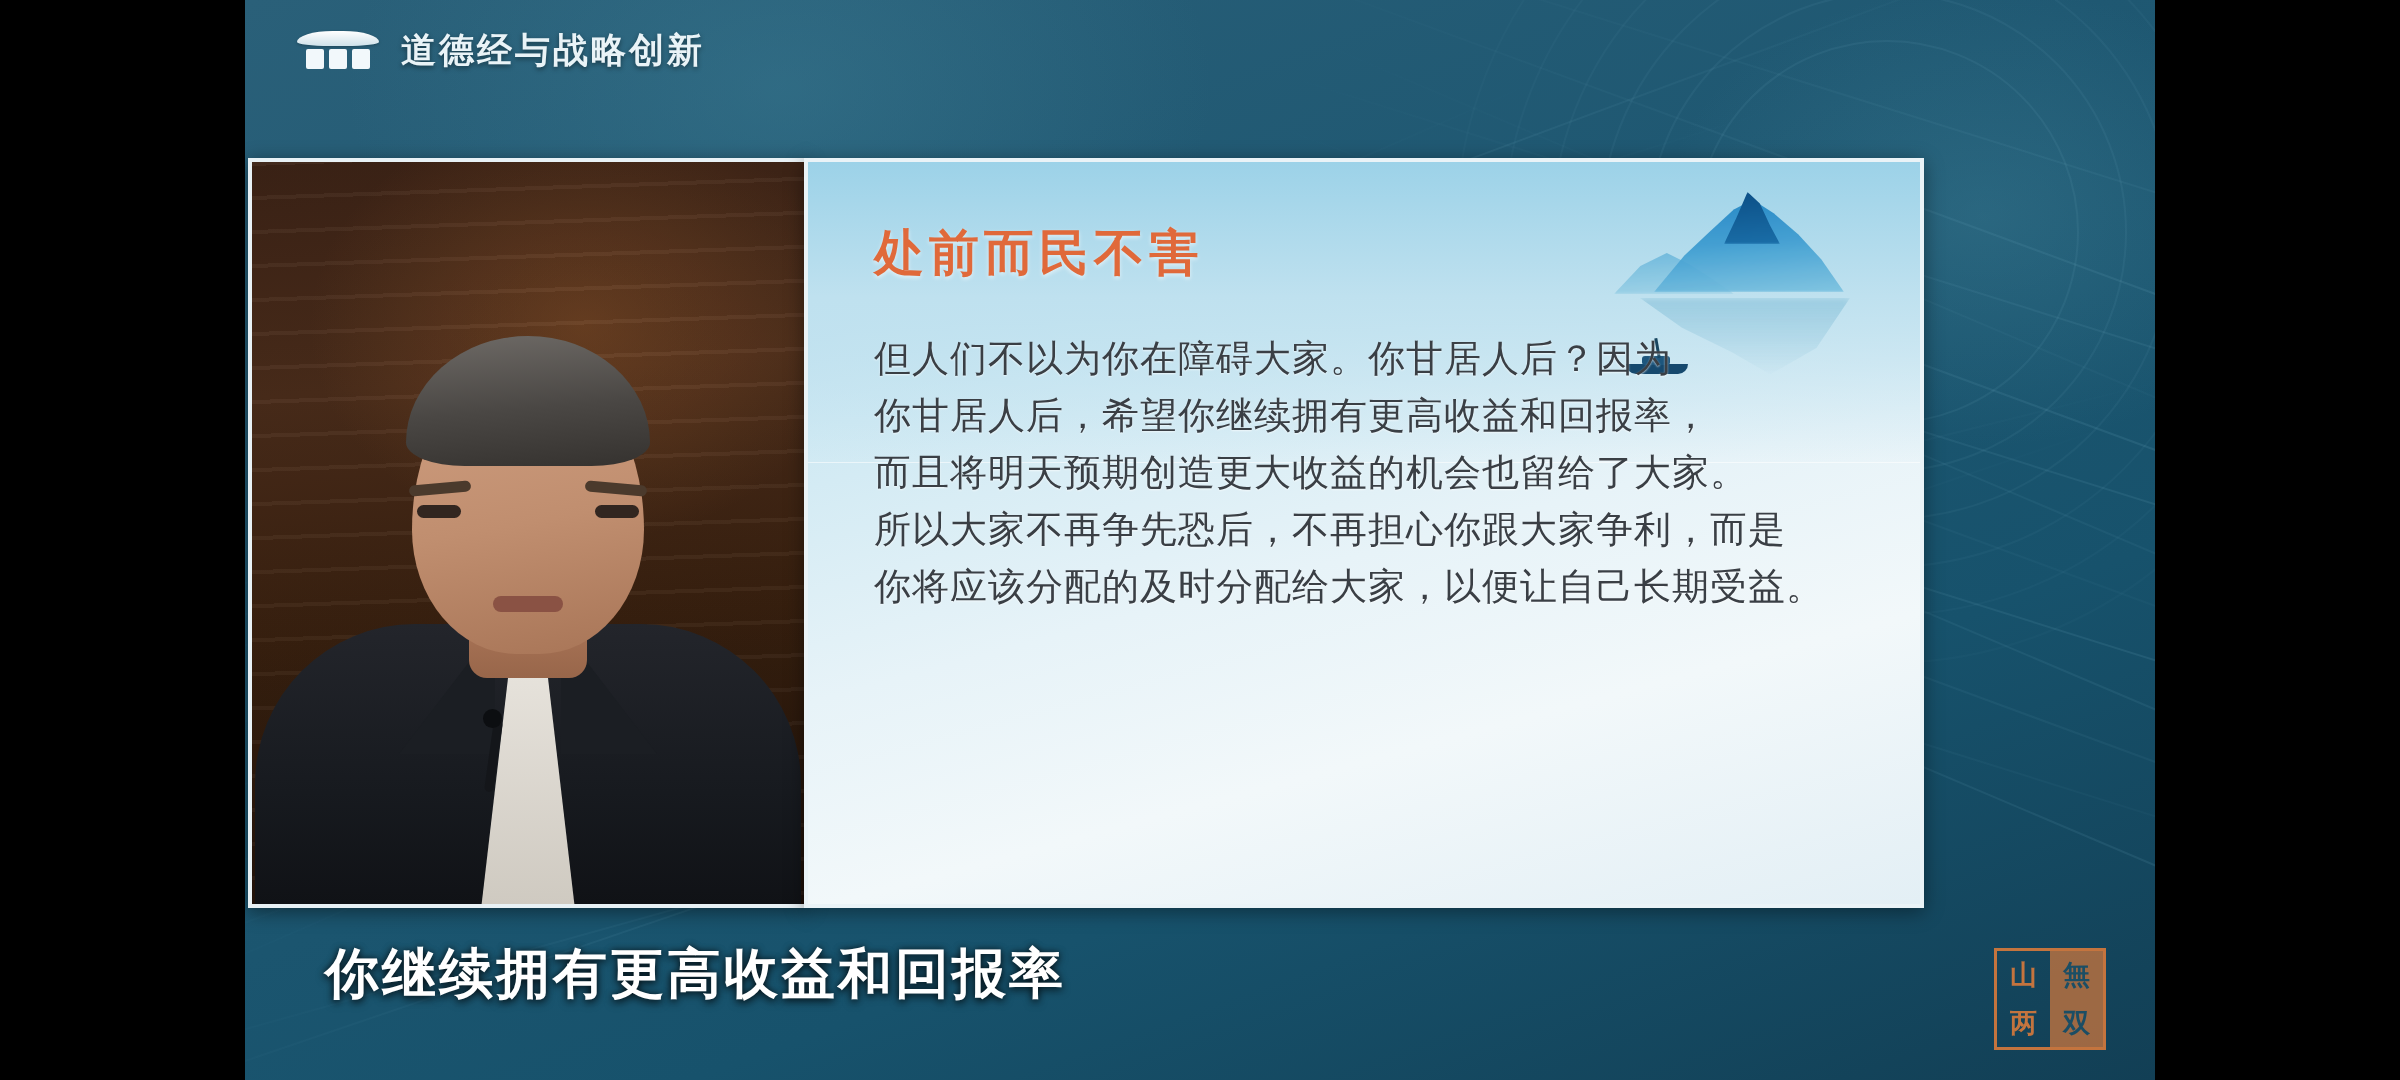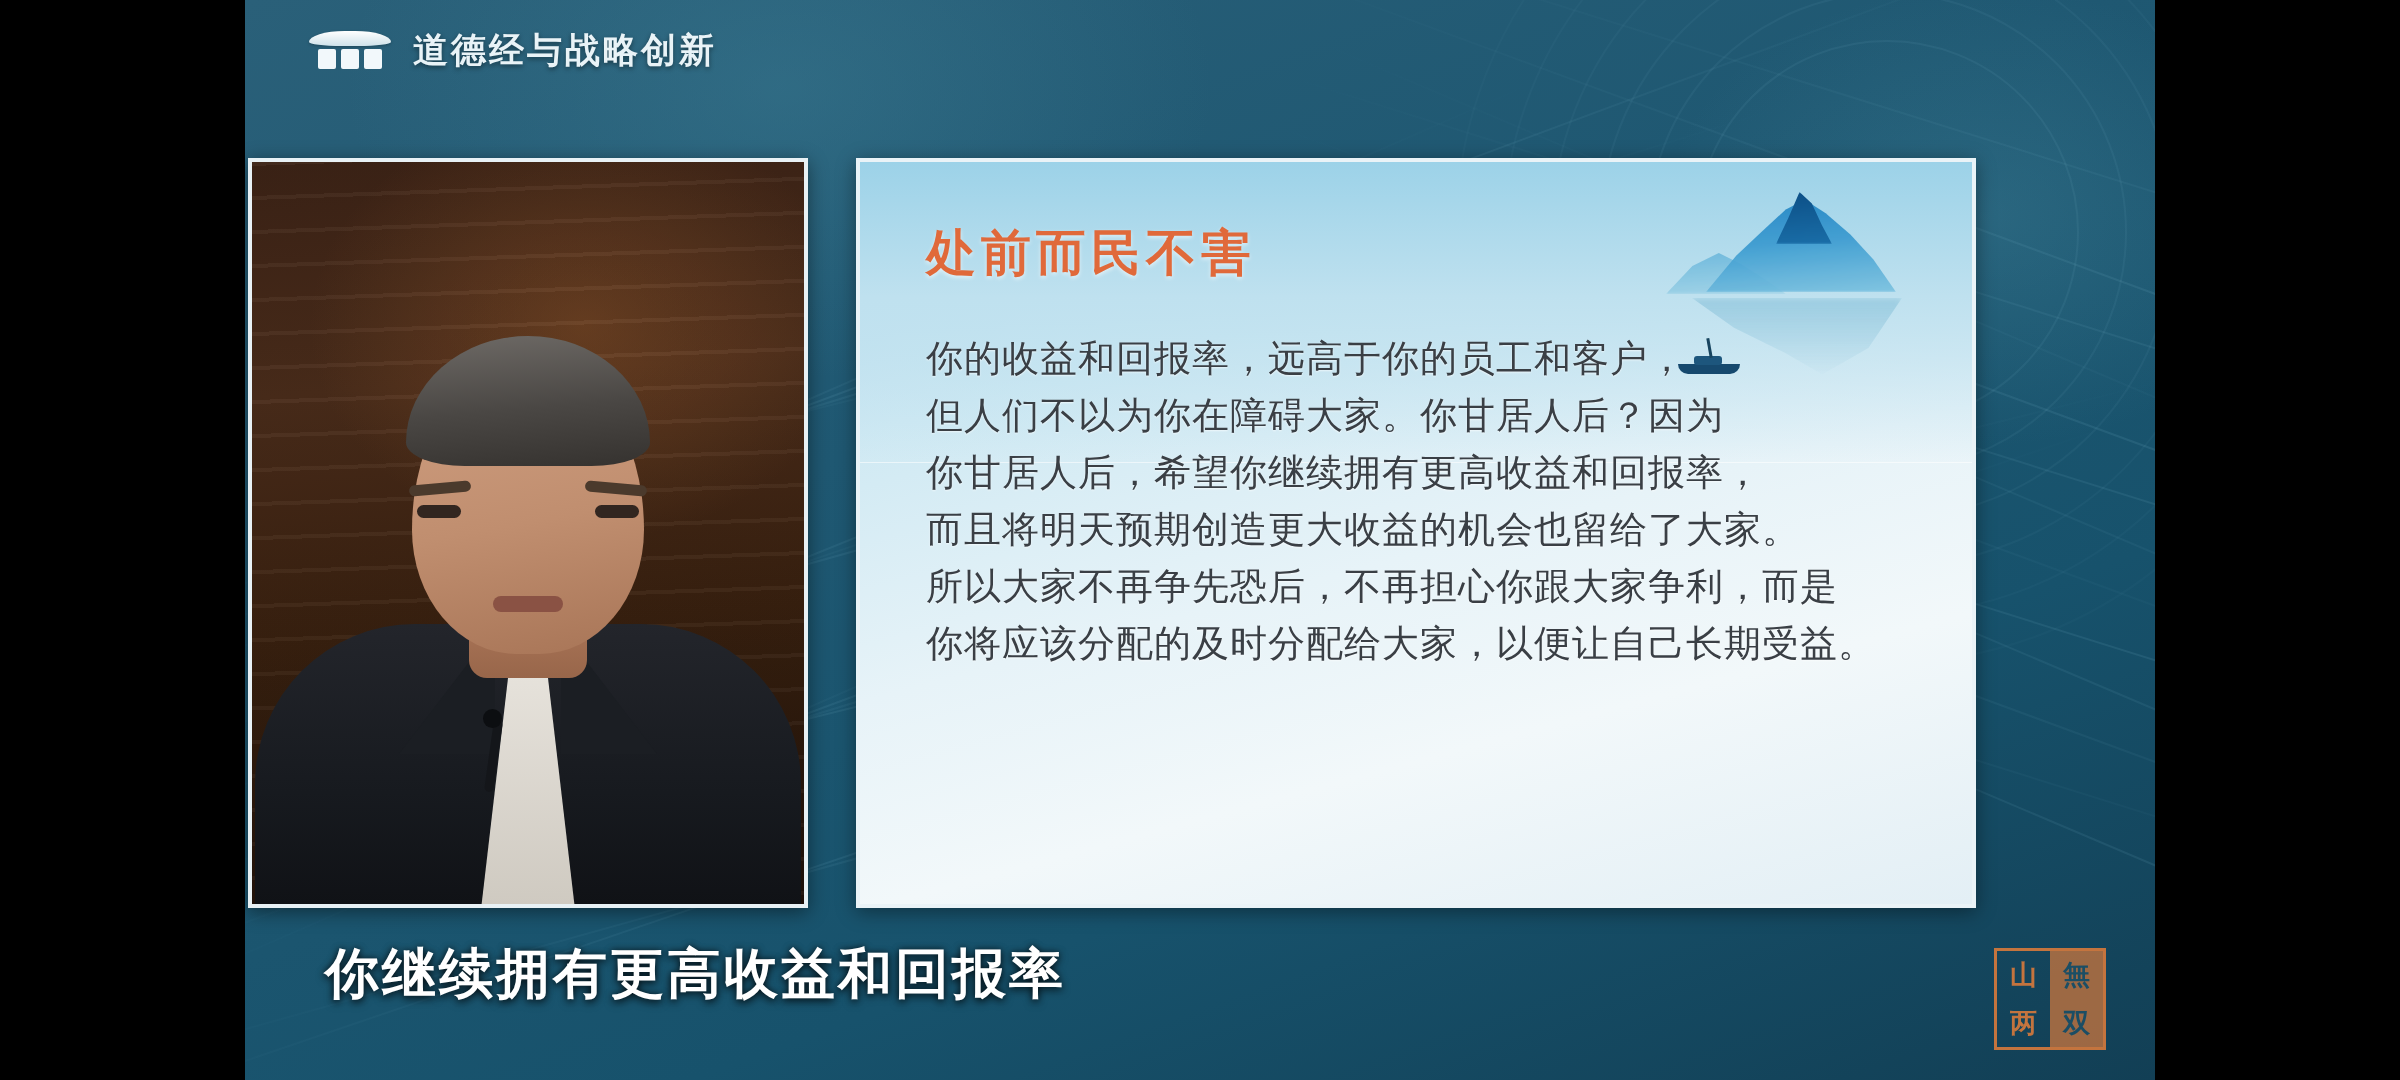--- a/index.html
+++ b/index.html
@@ -20,21 +20,21 @@
        linear-gradient(160deg,#2a6079 0%,#1f5872 38%,#17526c 70%,#123f55 100%);
      overflow:hidden;}
 
   .rays{position:absolute;inset:0;opacity:.55;}
   .ray{position:absolute;background:linear-gradient(90deg,rgba(150,210,230,0),rgba(150,210,230,.40),rgba(150,210,230,0));height:2px;transform-origin:0 0;}
 
   .arcs{position:absolute;right:-180px;top:-220px;width:900px;height:900px;opacity:.30;}
   .arc{position:absolute;border:2px solid rgba(160,215,235,.35);border-radius:50%;}
 
   
-  .header{position:absolute;left:249px;top:0;width:1910px;height:100px;z-index:20;display:flex;align-items:center;padding-left:60px;box-sizing:border-box;}
+  .header{position:absolute;left:237px;top:0;width:1910px;height:100px;z-index:20;display:flex;align-items:center;padding-left:60px;box-sizing:border-box;}
   .logo-mark{width:82px;height:42px;position:relative;margin-right:22px;flex:0 0 auto;}
   .logo-roof{position:absolute;left:0;top:2px;width:82px;height:15px;
      background:linear-gradient(180deg,#ffffff,#cfe2ea);
      border-radius:50% 50% 46% 46% / 85% 85% 30% 30%;
      box-shadow:0 1px 3px rgba(0,0,0,.25);}
   .logo-pillar{position:absolute;bottom:2px;width:18px;height:20px;background:#f2f8fb;border-radius:2px;}
   .logo-pillar.p1{left:9px;}
   .logo-pillar.p2{left:32px;}
   .logo-pillar.p3{left:55px;}
   .brand-title{color:#e9f3f7;font-size:35px;letter-spacing:3px;font-weight:600;
@@ -71,21 +71,21 @@
   .brow.r{right:96px;transform:rotate(5deg);}
   .eye{position:absolute;width:44px;height:13px;background:#322620;border-radius:9px;bottom:386px;}
   .eye.l{left:104px;}
   .eye.r{right:104px;}
   .mouth{position:absolute;left:50%;transform:translateX(-50%);bottom:292px;width:70px;height:16px;
      background:#8a5244;border-radius:12px;}
   .mic{position:absolute;left:176px;bottom:112px;width:9px;height:72px;background:#14161a;border-radius:5px;transform:rotate(8deg);}
   .mic-head{position:absolute;left:170px;bottom:176px;width:19px;height:19px;background:#0c0e11;border-radius:50%;}
 
   
-  .slide{position:absolute;left:856px;top:158px;width:1120px;height:750px;z-index:20;
+  .slide{position:absolute;left:804px;top:158px;width:1120px;height:750px;z-index:20;
      border:4px solid #eaf3f7;box-sizing:border-box;overflow:hidden;
      box-shadow:0 4px 18px rgba(0,0,0,.40);
      background:linear-gradient(165deg,#b6dced 0%,#cfe9f3 26%,#e7f3f8 52%,#f2f8fa 72%,#e3eff5 100%);}
   .slide-sky{position:absolute;left:0;top:0;right:0;height:300px;
      background:linear-gradient(180deg,#9cd2e8 0%,#bfe1ef 45%,rgba(226,242,248,0) 100%);}
   .mountain{position:absolute;right:56px;top:8px;width:250px;height:130px;}
   .mt-main{position:absolute;left:40px;top:26px;width:190px;height:96px;
      background:linear-gradient(175deg,#1a7fc0 0%,#3b9bd0 48%,#7cc2e0 100%);
      clip-path:polygon(0 100%,16% 62%,30% 36%,42% 14%,52% 4%,63% 18%,76% 40%,88% 66%,100% 100%);
      filter:blur(1.2px);opacity:.92;}
@@ -209,21 +209,20 @@
     <div class="mt-reflect"></div>
     <div class="boat">
       <div class="boat-hull"></div>
       <div class="boat-cab"></div>
       <div class="boat-mast"></div>
     </div>
 
     <div class="slide-body">
       <div class="slide-title">处前而民不害</div>
       <div id="slide-lines">
-          <div class="slide-line">你的收益和回报率，远高于你的员工和客户，</div>
           <div class="slide-line">但人们不以为你在障碍大家。你甘居人后？因为</div>
           <div class="slide-line">你甘居人后，希望你继续拥有更高收益和回报率，</div>
           <div class="slide-line">而且将明天预期创造更大收益的机会也留给了大家。</div>
           <div class="slide-line">所以大家不再争先恐后，不再担心你跟大家争利，而是</div>
           <div class="slide-line">你将应该分配的及时分配给大家，以便让自己长期受益。</div>
         </div>
     </div>
   </div>
 
   <div class="caption">

